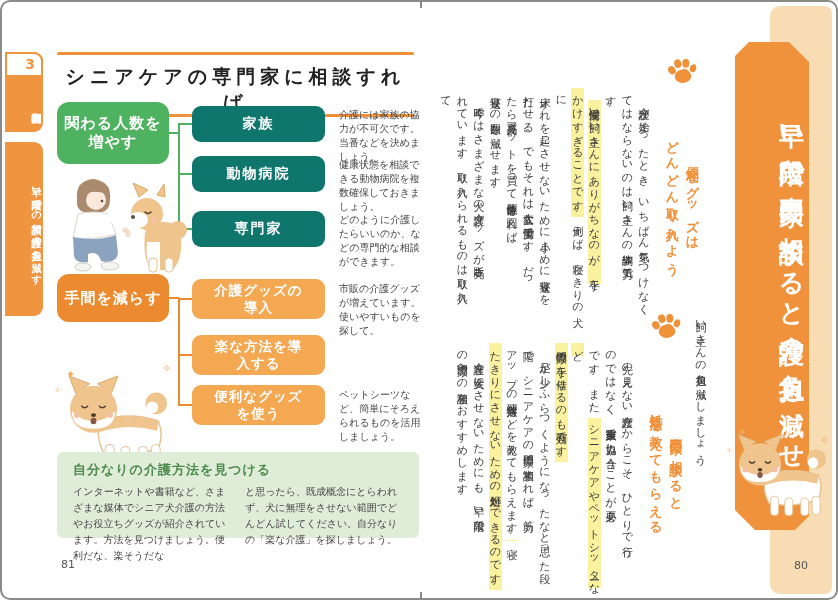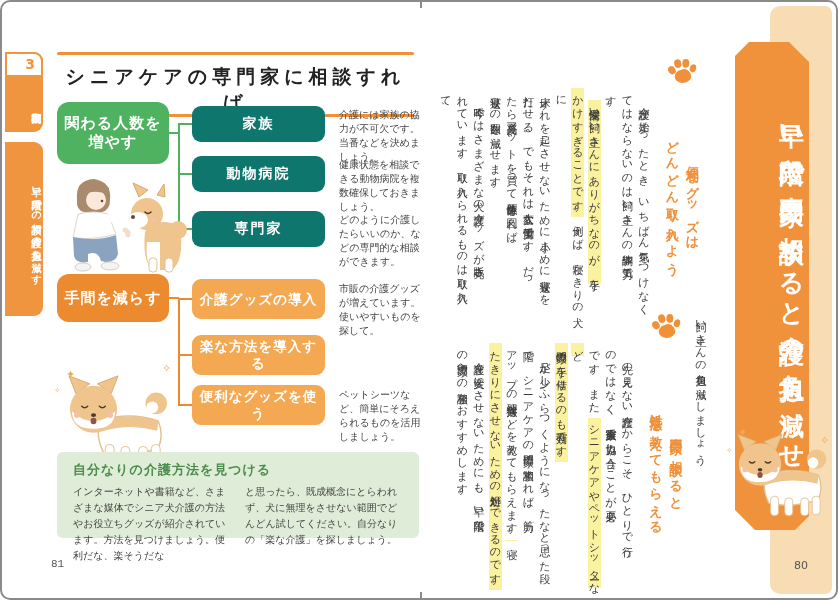--- a/index.html
+++ b/index.html
@@ -22,32 +22,32 @@
 
   
   .lp-rule{position:absolute;left:55px;width:357px;height:3px;background:#F0913A;border-radius:2px;}
   .lp-title{position:absolute;left:55px;top:62px;width:357px;margin:0;text-align:center;font-size:19px;
             letter-spacing:5px;color:#222;font-weight:bold;}
   .pbox{position:absolute;box-sizing:border-box;color:#fff;font-weight:bold;text-align:center;
         display:flex;align-items:center;justify-content:center;border-radius:12px;line-height:1.25;}
   .parent-green{background:#4FB260;width:112px;left:55px;font-size:15px;letter-spacing:1px;padding:4px;}
   .parent-orange{background:#EC8A2F;width:112px;left:55px;font-size:15px;letter-spacing:1px;}
   .item-green{background:#0f766e;width:133px;height:36px;left:190px;font-size:14px;letter-spacing:2px;border-radius:9px;}
-  .item-orange{background:#F3A851;width:133px;left:190px;font-size:13.5px;letter-spacing:1px;border-radius:9px;padding:4px;}
+  .item-orange{background:#F3A851;width:133px;left:190px;font-size:13.5px;letter-spacing:1px;border-radius:9px;padding:18px;}
   .desc{position:absolute;left:333px;width:88px;font-size:10px;line-height:14px;color:#444;margin:4px;}
   .conn{position:absolute;}
   .cg{background:#4FB260;} .co{background:#EC8A2F;}
 
   .tip-box{position:absolute;left:55px;top:450px;width:362px;height:86px;background:#DFEDD8;border-radius:6px;}
   .tip-title{position:absolute;left:16px;top:9px;margin:0;font-size:13px;color:#4C8B4C;font-weight:bold;letter-spacing:1px;}
   .tip-col{position:absolute;top:32px;width:160px;font-size:10px;line-height:16px;color:#444;margin:0;}
   .tip-col.c1{left:16px;} .tip-col.c2{left:188px;}
 
   .page-num{position:absolute;font-size:11px;color:#555;}
-  .pn-left{left:49px;top:556px;font-family:Liberation Mono, monospace;}
+  .pn-left{left:59px;top:556px;}
   .pn-right{bottom:22px;left:0;right:0;text-align:center;}
 
   
   .peach-band{position:absolute;top:4px;bottom:4px;right:4px;width:62px;background:#F8DCB4;
               border-radius:10px 7px 7px 10px;}
   .title-box{position:absolute;left:733px;top:40px;width:74px;height:488px;background:#F0923B;
      clip-path:polygon(14px 0,calc(100% - 20px) 0,100% 20px,100% calc(100% - 14px),calc(100% - 14px) 100%,20px 100%,0 calc(100% - 20px),0 14px);}
   .title-text{position:absolute;inset:22px 0 0 0;writing-mode:vertical-rl;margin:0 auto;display:flex;justify-content:center;}
   .title-text p{margin:0;line-height:36px;font-size:25px;font-weight:bold;color:#fff;letter-spacing:3px;}
 

